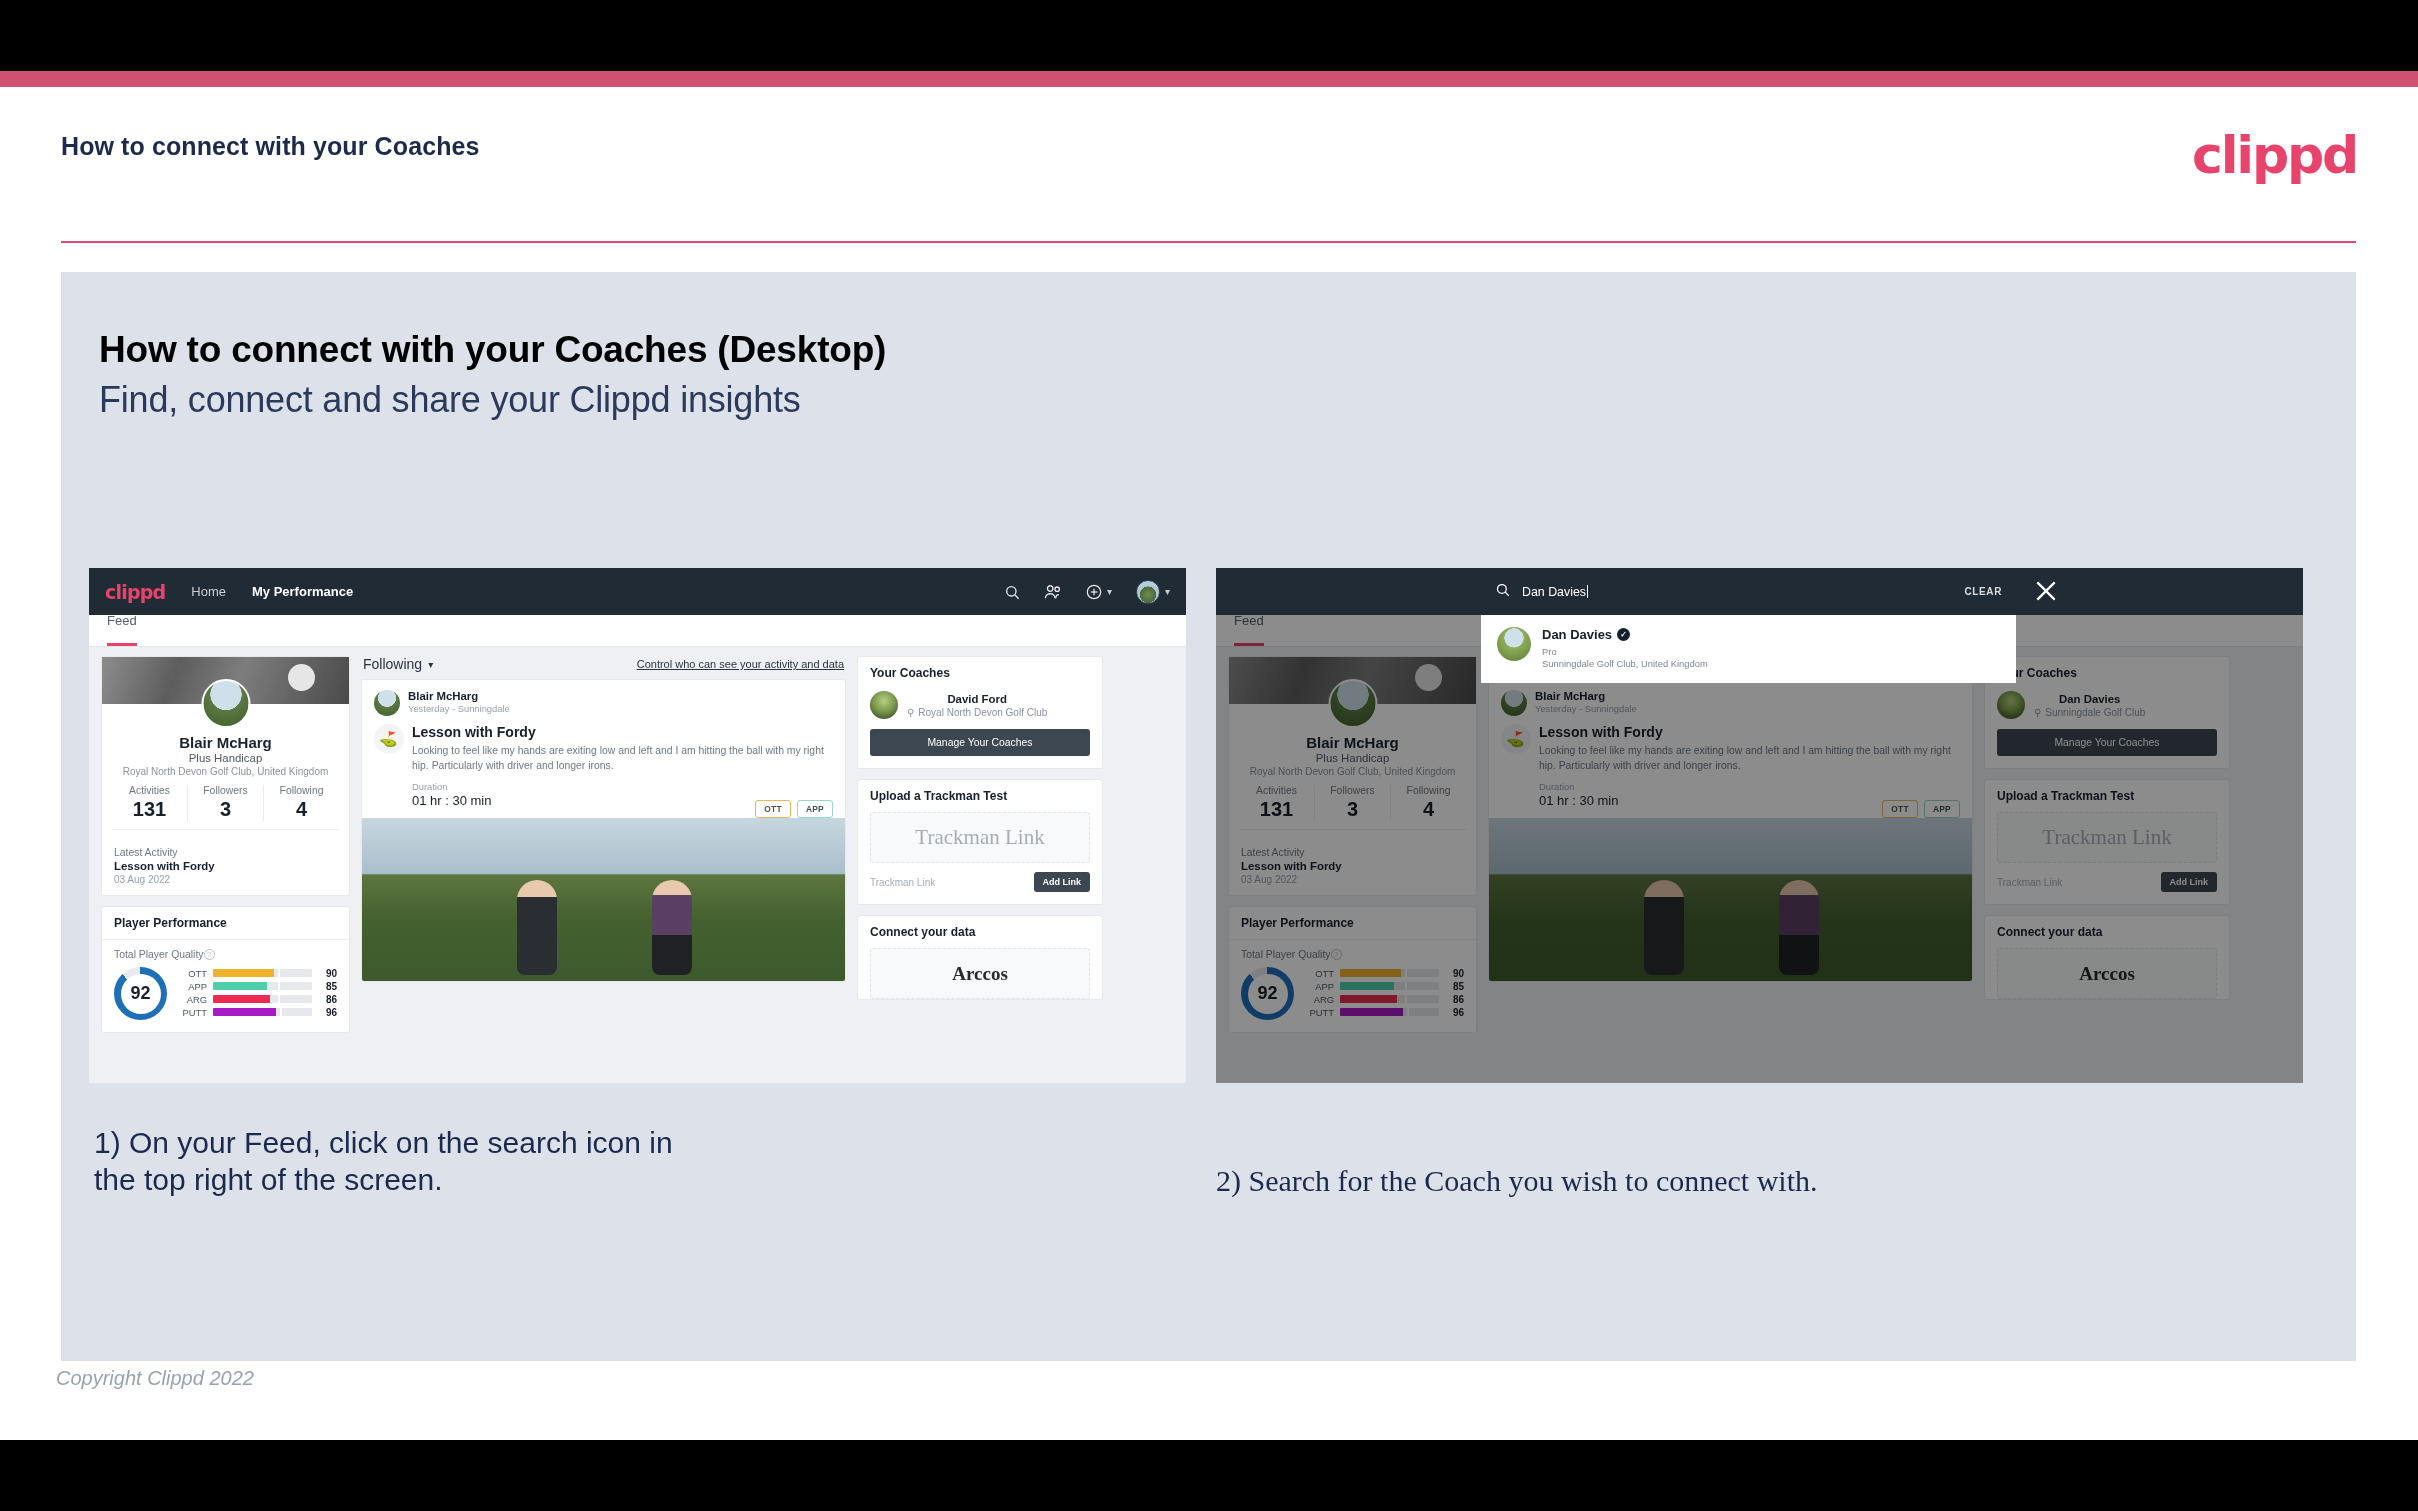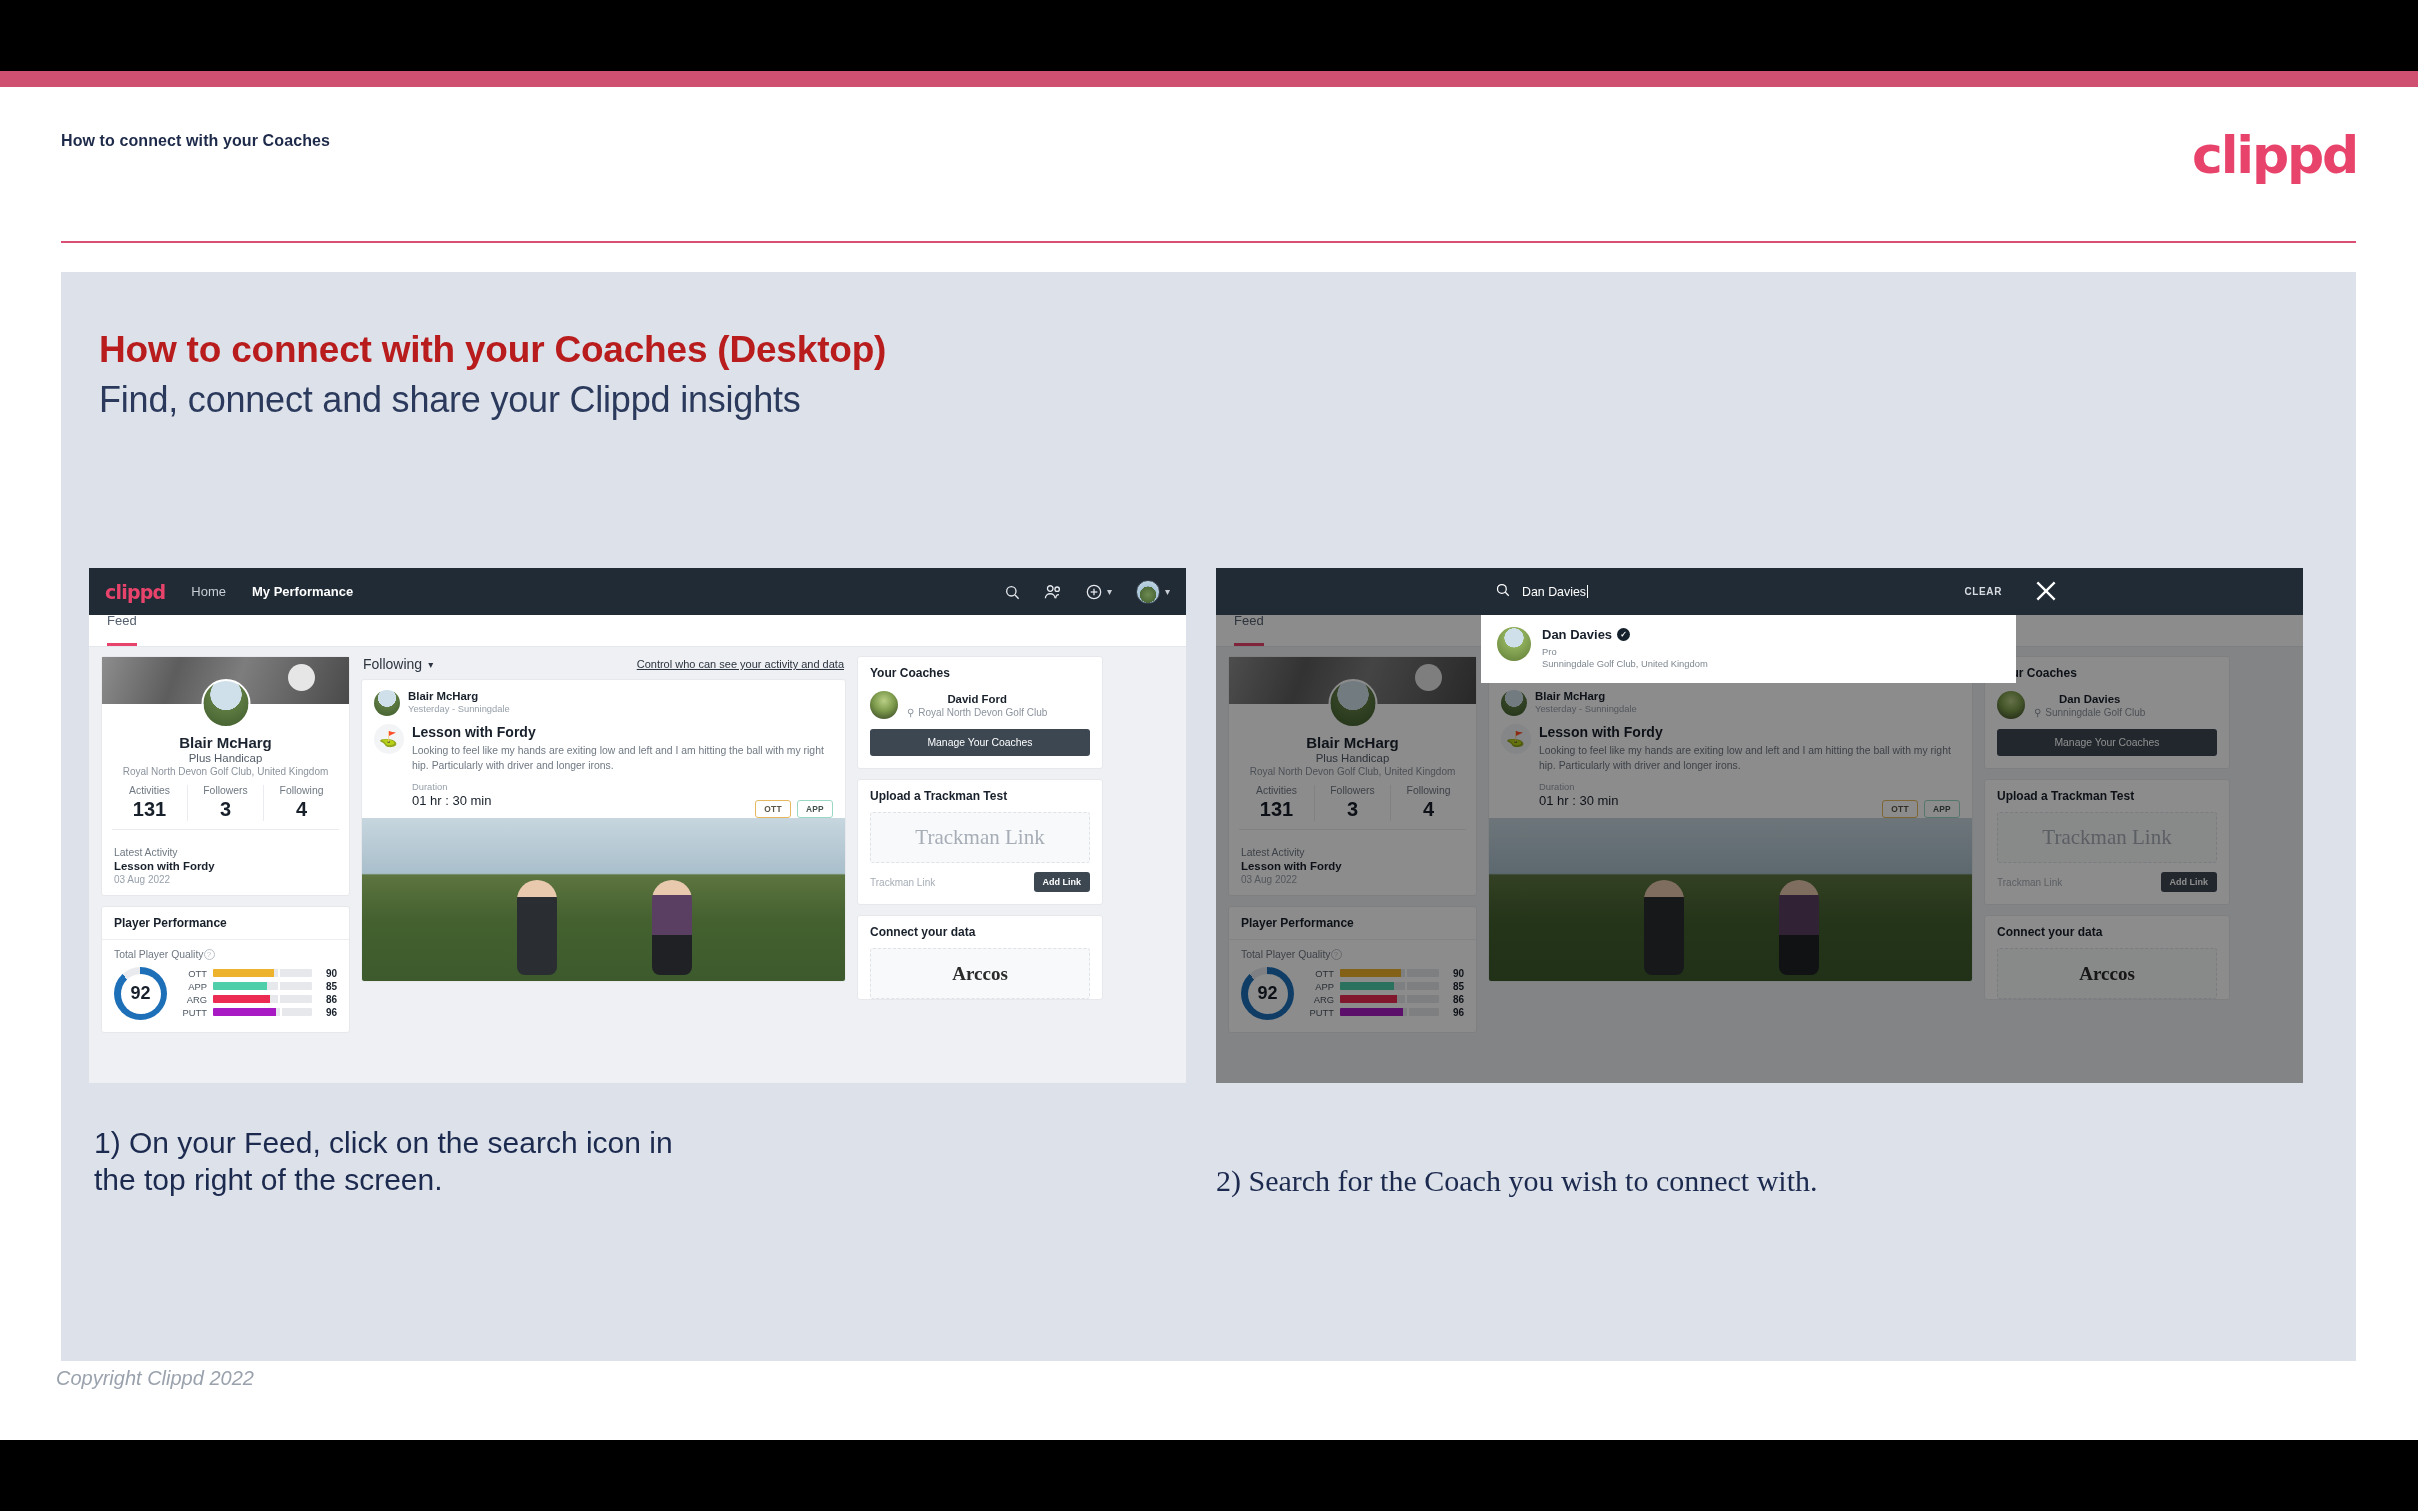--- a/index.html
+++ b/index.html
@@ -8,27 +8,27 @@
     background: #ffffff;
     font-family: "Liberation Sans", sans-serif;
     overflow: hidden;
   }
 
   
   .topbar-black { position:absolute; left:0; top:0; width:2419px; height:71px; background:#000000; }
   .topbar-pink  { position:absolute; left:0; top:71px; width:2419px; height:16px; background:#cf5070; }
   .bottombar-black { position:absolute; left:0; top:1440px; width:2419px; height:71px; background:#000000; }
 
-  .slide-title { position:absolute; left:61px; top:132px; font-size:16px; font-weight:600; color:#1e2a4a; letter-spacing:0.1px; }
+  .slide-title { position:absolute; left:61px; top:132px; font-size:25px; font-weight:600; color:#1e2a4a; letter-spacing:0.1px; }
   .brand-logo  { position:absolute; right:61px; top:129px; font-size:52px; font-weight:800; color:#e8436b; letter-spacing:-2.2px; line-height:1; font-family:"DejaVu Sans", sans-serif; }
   .header-rule { position:absolute; left:61px; top:241px; width:2295px; height:2px; background:#d94e72; }
 
   .panel { position:absolute; left:61px; top:272px; width:2295px; height:1089px; background:#dde1e9; }
 
-  .h1 { position:absolute; left:99px; top:329px; font-size:37px; font-weight:700; color:#b91c1c; letter-spacing:-0.2px; }
+  .h1 { position:absolute; left:99px; top:329px; font-size:37px; font-weight:700; color:#000000; letter-spacing:-0.2px; }
   .h2 { position:absolute; left:99px; top:379px; font-size:36px; font-weight:400; color:#2b3a5c; letter-spacing:-0.2px; }
 
   .copyright { position:absolute; left:56px; top:1367px; font-size:20px; color:#9aa2ad;font-style:italic; }
 
   
   .shot { position:absolute; overflow:hidden; background:#ffffff; }
   #shot1 { left:89px;  top:568px; width:1097px; height:515px; }
   #shot2 { left:1216px; top:568px; width:1087px; height:515px; }
 
   .caption { position:absolute; font-size:30px; color:#1b2a4e; line-height:1.24; }

